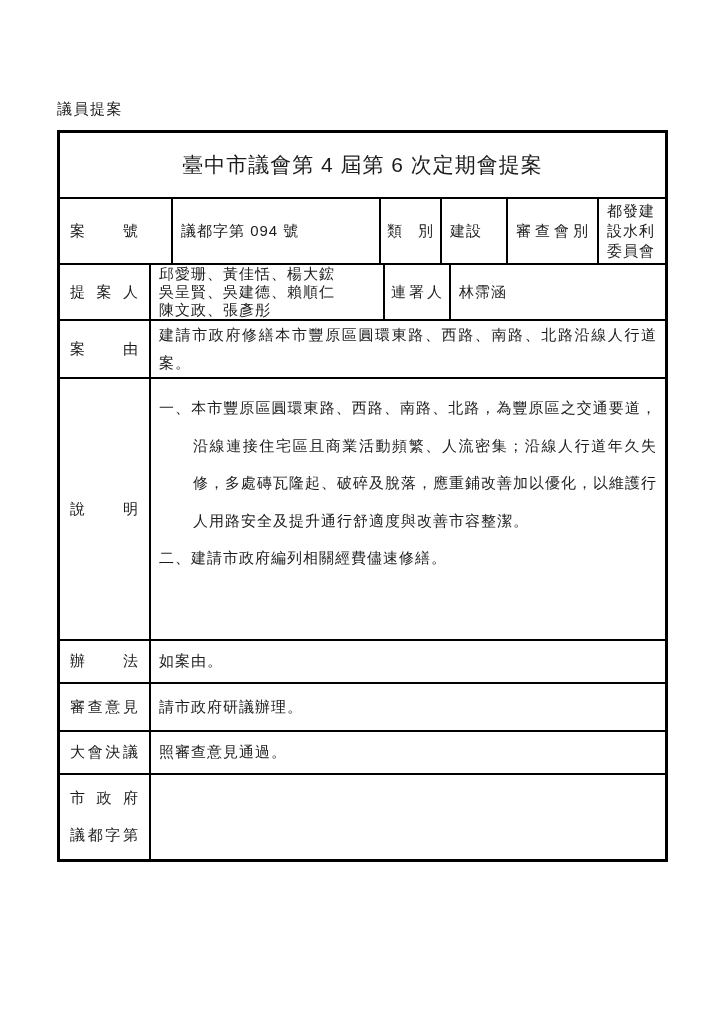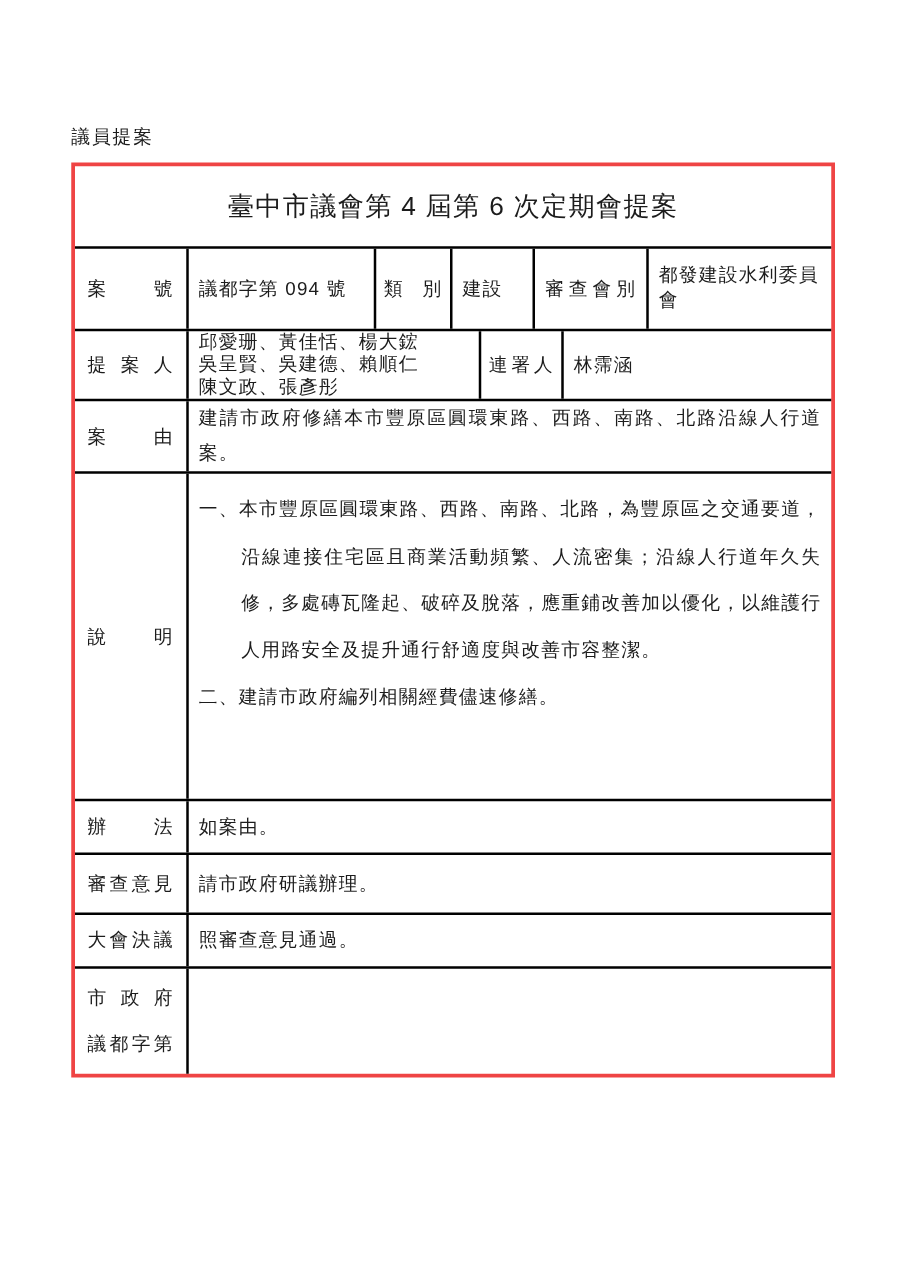--- a/index.html
+++ b/index.html
@@ -9,21 +9,21 @@
     color:#1c1c1c;
     position:relative;
     -webkit-font-smoothing:antialiased;
   }
   .doc-type-label {
     position:absolute; left:57px; top:100px;
     font-size:15px; letter-spacing:1.5px;
   }
   .proposal-table {
     position:absolute; left:57px; top:130px; width:611px;
-    border:3px solid #ef4444;
+    border:3px solid #000000;
     background:#fff;
   }
   .row { display:flex; border-top:2px solid #000; }
   .row:first-child { border-top:none; }
   .cell {
     border-left:2px solid #000;
     display:flex; align-items:center;
     font-size:15px; letter-spacing:1px;
     padding:2px 8px;
     overflow:hidden;
@@ -31,21 +31,21 @@
   .cell:first-child { border-left:none; }
   .label-cell { width:89px; flex:none; padding:2px 10px; }
   .label-cell .just, .just {
     display:block; width:100%;
     text-align:justify; text-align-last:justify;
   }
   .title-row { height:64px; align-items:center; justify-content:center; display:flex; }
   .doc-title { font-size:21px; letter-spacing:1px; text-align:center; }
 
   .row-case { height:66px; }
-  .w-caseno { width:150px; flex:none; }
+  .w-caseno { width:208px; flex:none;margin-left:22px; }
   .w-cat-label { width:61px; flex:none; padding:2px 6px; }
   .w-cat-value { width:66px; flex:none; }
   .w-review-label { width:91px; flex:none; padding:2px 8px; }
   .w-review-value { flex:1; line-height:1.35; }
 
   .row-proposer { height:56px; }
   .w-proposers { width:234px; flex:none; white-space:pre-line; line-height:1.18; }
   .w-cosigner-label { width:66px; flex:none; padding:2px 6px; }
   .w-cosigner-value { flex:1; }
 

